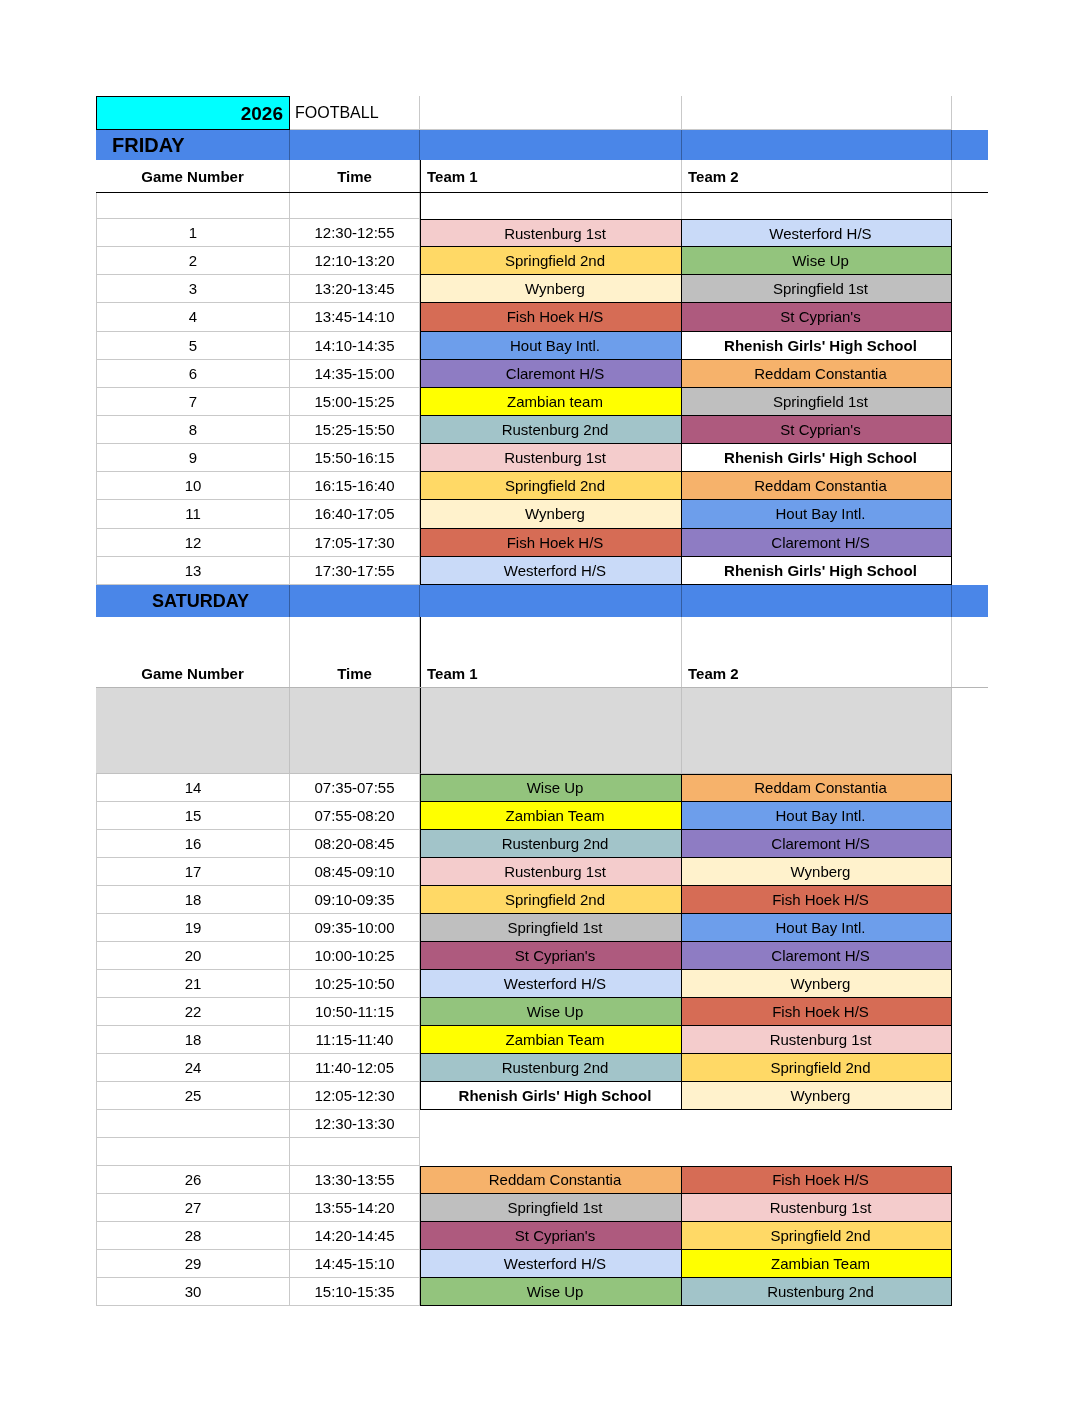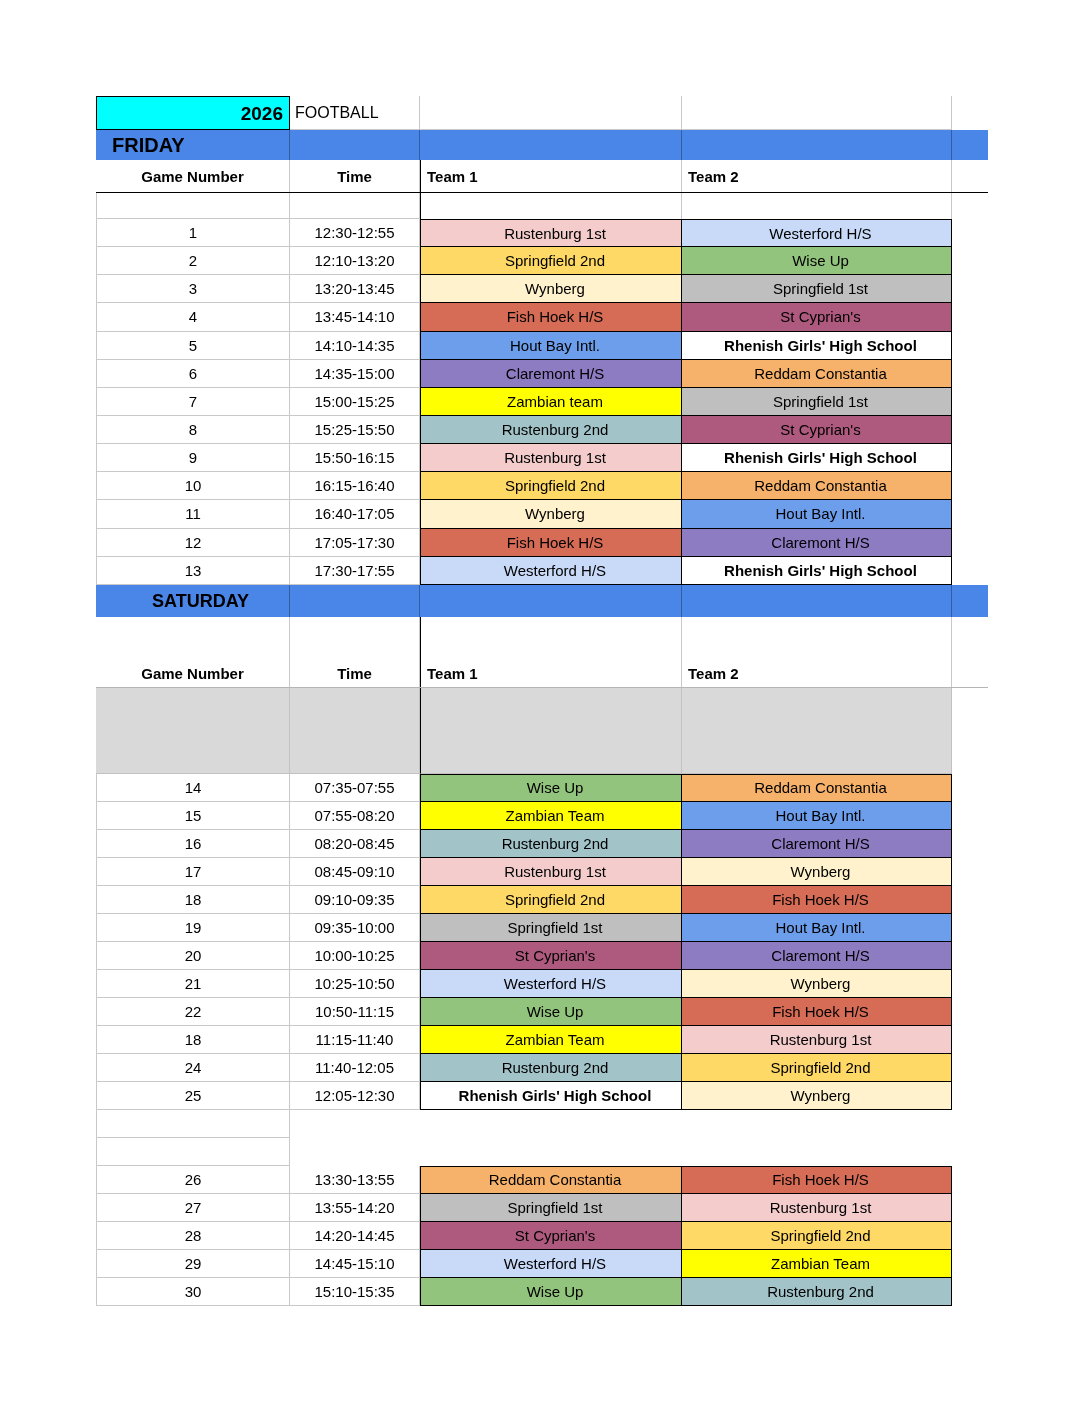--- a/index.html
+++ b/index.html
@@ -274,20 +274,24 @@
         <div class="c c3 tcell bold" style="background: rgb(255, 255, 255);">Rhenish Girls' High School</div>
         <div class="c c4 tcell t2" style="background: rgb(255, 242, 204);">Wynberg</div>
       </div>
     </div>
 
   <div class="lunch-block">
     <div class="lcol">
       <div class="c c1 gcell"></div>
       <div class="c c1 gcell"></div>
     </div>
+    <div class="lcol">
+      <div class="c c2 gcell">12:30-13:30</div>
+      <div class="c c2 gcell"></div>
+    </div>
   </div>
 
   <div id="sat-games-b">
       <div class="row first">
         <div class="c c1 gcell">26</div>
         <div class="c c2 gcell">13:30-13:55</div>
         <div class="c c3 tcell" style="background: rgb(246, 178, 107);">Reddam Constantia</div>
         <div class="c c4 tcell t2" style="background: rgb(214, 108, 85);">Fish Hoek H/S</div>
       </div>
       <div class="row">

